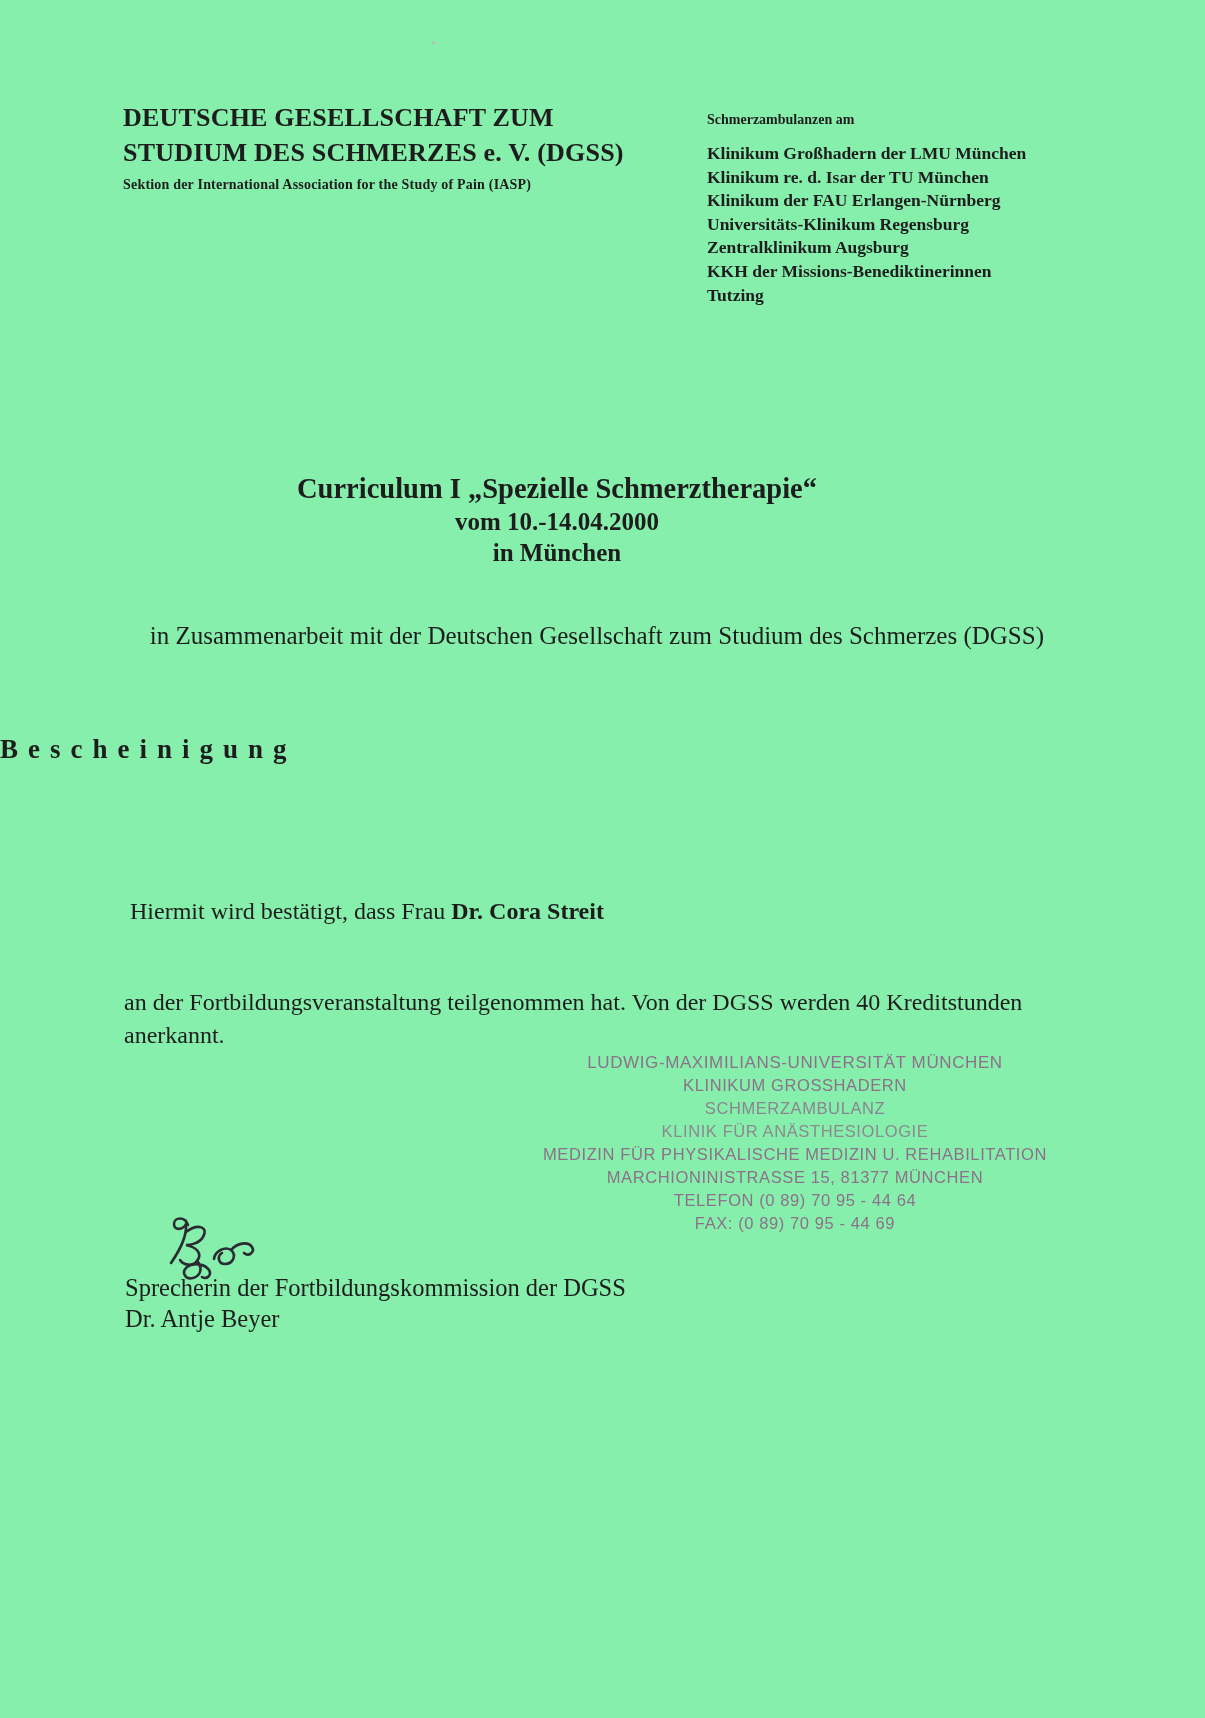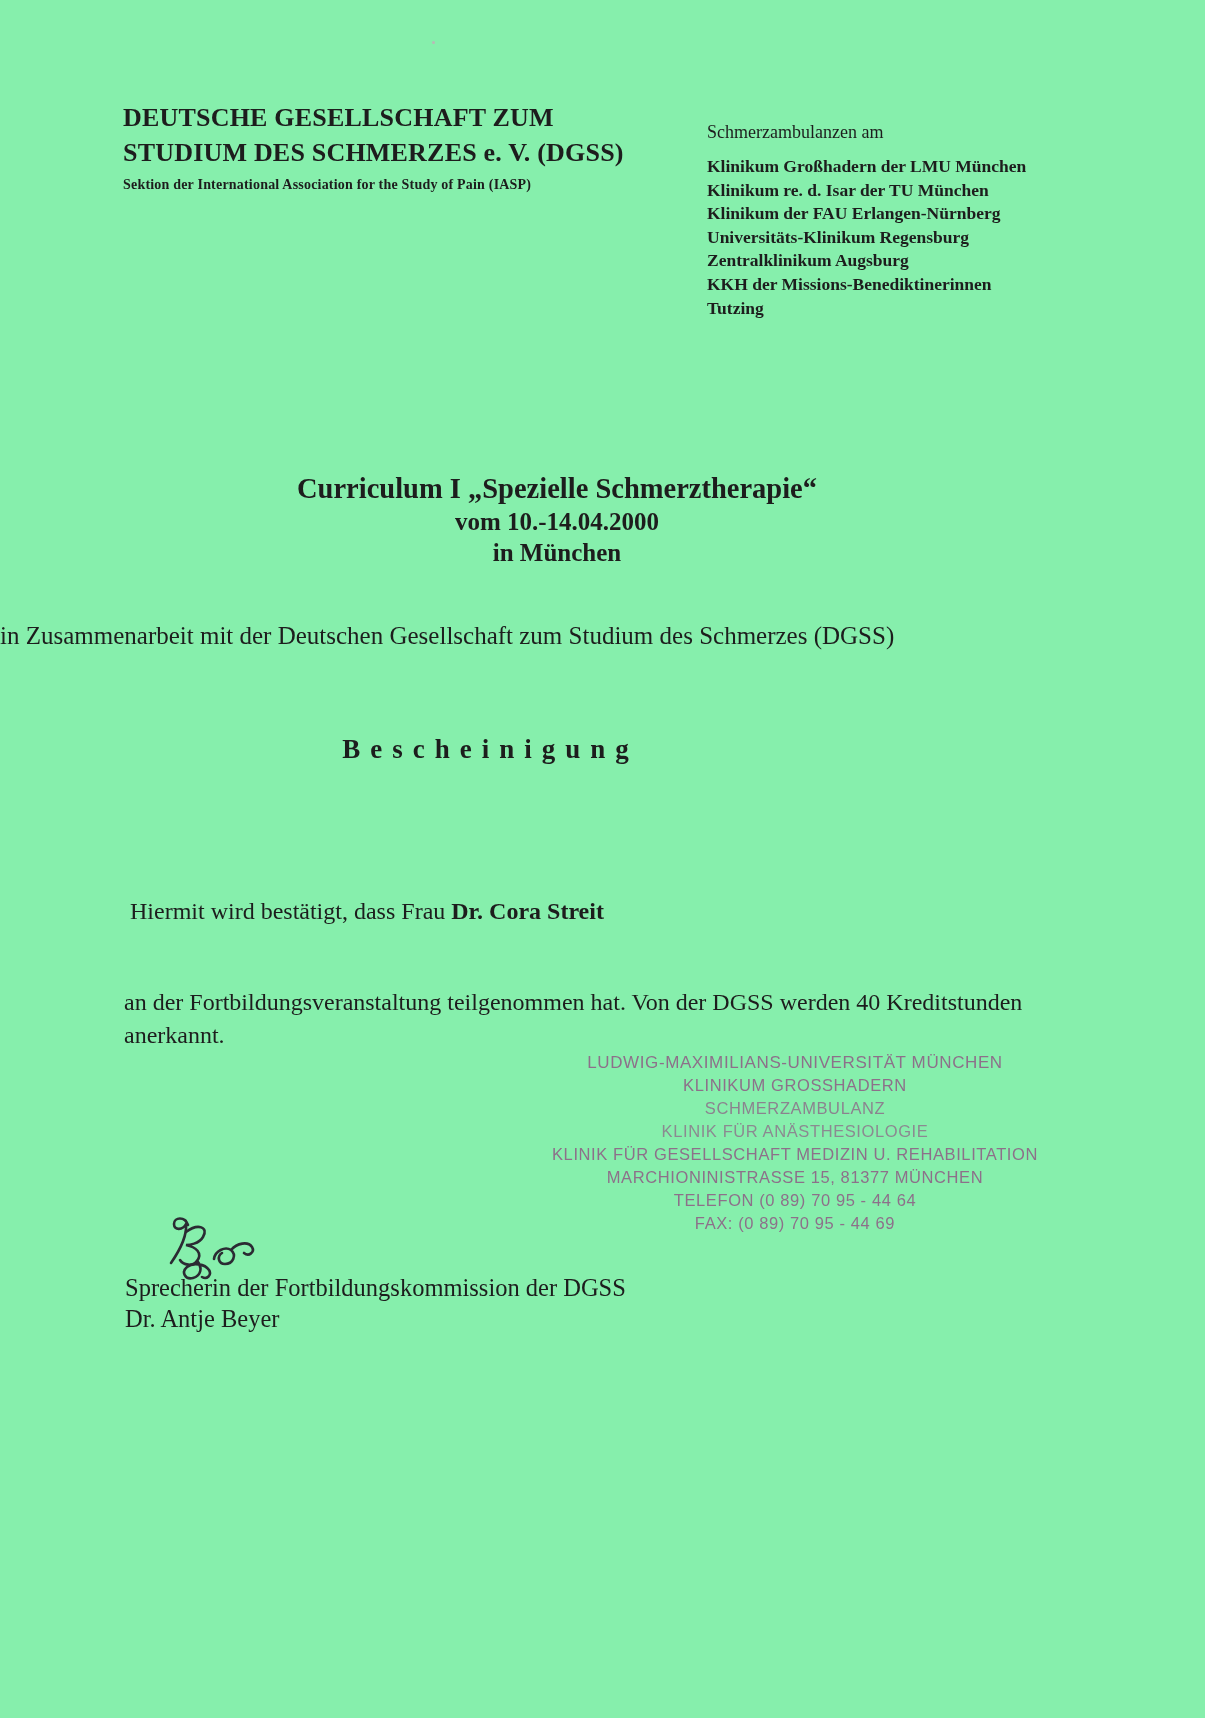--- a/index.html
+++ b/index.html
@@ -21,39 +21,39 @@
     font-weight: bold; line-height: 35px; font-size: 26px;
     letter-spacing: 0.2px; white-space: nowrap;
   }
   .hdr-left .small {
     font-size: 14px; line-height: 24px; margin-top: 3px;
   }
   .hdr-right {
     position: absolute; left: 707px; top: 106px; white-space: nowrap;
   }
   .hdr-right .rtitle {
-    font-weight: normal; font-size: 18px; line-height: 27px; margin-bottom: 9px; margin-top: 13px;
+    font-weight: bold; font-size: 14px; line-height: 27px; margin-bottom: 9px;
   }
   .hdr-right .clinic {
     font-weight: bold; font-size: 17.5px; line-height: 23.6px;
   }
   
   .title-block {
     position: absolute; left: 57px; top: 472px; width: 1000px;
     text-align: center; font-weight: bold;
   }
   .title-block .t1 { font-size: 28.5px; line-height: 34px; }
   .title-block .t2, .title-block .t3 { font-size: 25px; line-height: 31px; }
   .coop-line {
     position: absolute; left: 0; top: 622px; width: 1044px;
-    text-align: left; font-size: 25px;
+    text-align: right; font-size: 25px;
   }
   .cert-heading {
     position: absolute; left: 0; top: 734px; width: 981px;
-    text-align: center; font-weight: bold; font-size: 27px;
+    font-weight: bold; font-size: 27px;
     letter-spacing: 10px;
   }
   
   .confirm-line {
     position: absolute; left: 130px; top: 898px;
     font-size: 24px; white-space: nowrap;
   }
   .confirm-line b { font-weight: bold; }
   .body-par {
     position: absolute; left: 124px; top: 986px;
@@ -120,21 +120,21 @@
   <div class="body-par">
     <div>an der Fortbildungsveranstaltung teilgenommen hat. Von der DGSS werden 40 Kreditstunden</div>
     <div>anerkannt.</div>
   </div>
 
   <div class="stamp">
     <div style="font-size:17px;">LUDWIG-MAXIMILIANS-UNIVERSITÄT MÜNCHEN</div>
     <div>KLINIKUM GROSSHADERN</div>
     <div style="opacity:0.85;">SCHMERZAMBULANZ</div>
     <div style="opacity:0.8;">KLINIK FÜR ANÄSTHESIOLOGIE</div>
-    <div>KLINIK FÜR GESELLSCHAFT MEDIZIN U. REHABILITATION</div>
+    <div>MEDIZIN FÜR PHYSIKALISCHE MEDIZIN U. REHABILITATION</div>
     <div>MARCHIONINISTRASSE 15, 81377 MÜNCHEN</div>
     <div>TELEFON  (0 89)  70 95 - 44 64</div>
     <div>FAX:  (0 89)  70 95 - 44 69</div>
   </div>
 
   <svg class="sig-svg" width="170" height="72" viewBox="0 0 170 72">
     <g fill="none" stroke="#2b2b33" stroke-width="2.6" stroke-linecap="round">
       <path d="M40,13 C37,4 26,5 26,12 C26,19 35,18 38,12 C39,23 32,38 23,51"></path>
       <path d="M38,20 C50,11 61,15 55,25 C51,32 41,33 38,33 C48,35 55,41 49,49 C45,55 35,53 32,48"></path>
       <path d="M49,49 C55,55 53,64 45,66 C37,68 33,60 39,55 C45,50 57,52 61,58 C64,63 59,68 54,65"></path>

